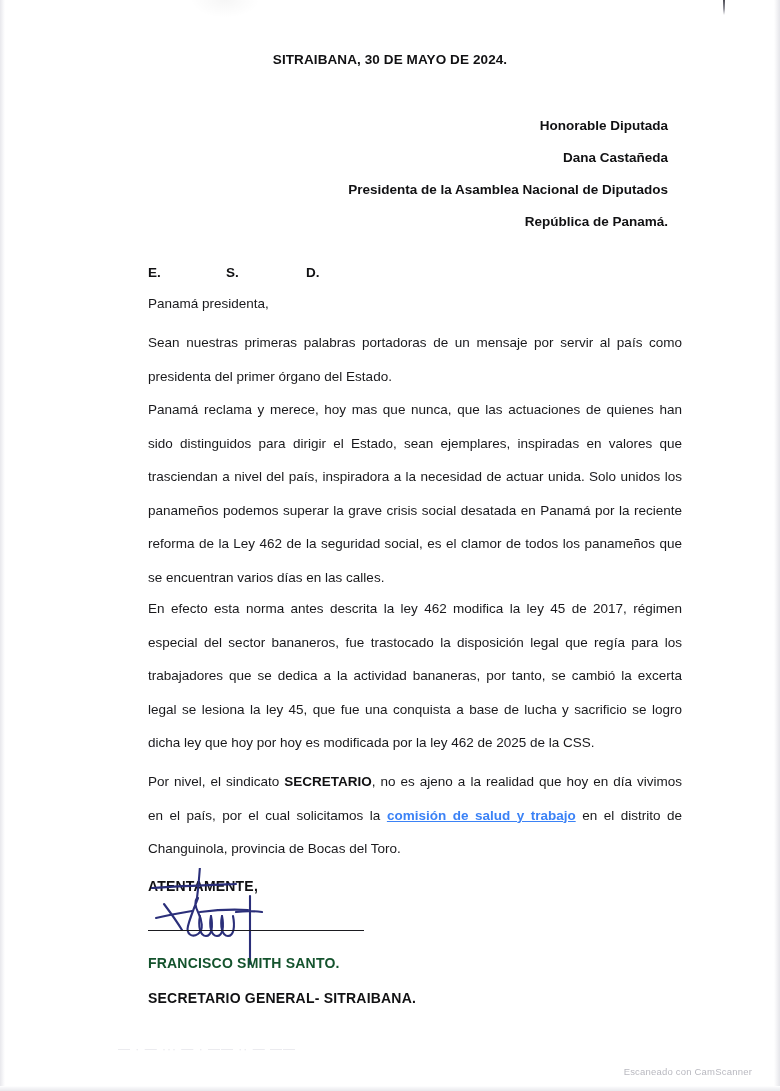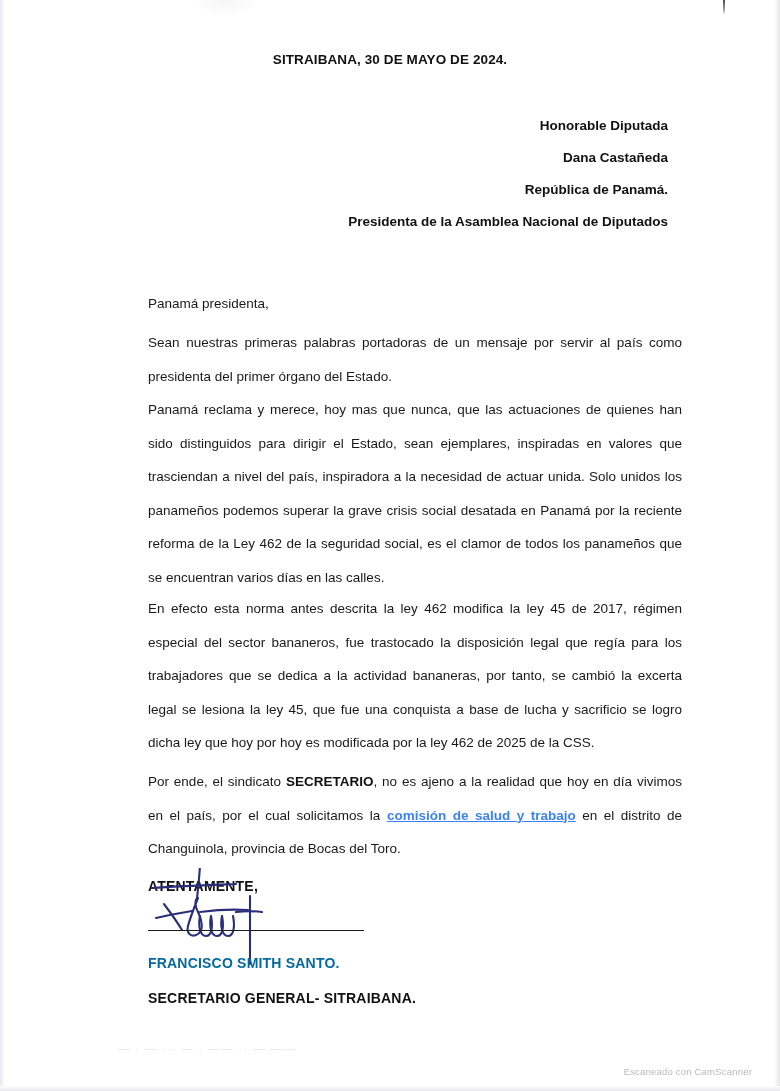--- a/index.html
+++ b/index.html
@@ -160,21 +160,21 @@
     width: 216px;
     height: 1.4px;
     background: #1b1b20;
   }
 
   .signer-name {
     position: absolute;
     left: 148px; top: 955px;
     font-size: 14px;
     font-weight: bold;
-    color: #0369a1;
+    color: #14532d;
     letter-spacing: 0.2px;
   }
   .signer-role {
     position: absolute;
     left: 148px; top: 990px;
     font-size: 14px;
     font-weight: bold;
     color: #111113;
     letter-spacing: 0.2px;
   }
@@ -199,41 +199,44 @@
   <div id="scan-streak"></div>
   <div id="scan-smudge-tl"></div>
 
   <div class="doc">
 
     <div class="date-line">SITRAIBANA, 30 DE MAYO DE 2024.</div>
 
     <div class="addr-block">
       <div class="addr-line">Honorable Diputada</div>
       <div class="addr-line">Dana Castañeda</div>
+      <div class="addr-line">Presidenta de la Asamblea Nacional de Diputados</div>
       <div class="addr-line">República de Panamá.</div>
-      <div class="addr-line">Presidenta de la Asamblea Nacional de Diputados</div>
-    </div>
-
+    </div>
+
+    <div class="esd-row">
+      <span class="esd-e">E.</span><span class="esd-s">S.</span><span class="esd-d">D.</span>
+    </div>
 
     <div class="salutation">Panamá presidenta,</div>
 
     <div class="body-block p1">
       <p>Sean nuestras primeras palabras portadoras de un mensaje por servir al país como presidenta del primer órgano del Estado.</p>
     </div>
 
     <div class="body-block p2">
       <p>Panamá reclama y merece, hoy mas que nunca, que las actuaciones de quienes han sido distinguidos para dirigir el Estado, sean ejemplares, inspiradas en valores que trasciendan a nivel del país, inspiradora a la necesidad de actuar unida. Solo unidos los panameños podemos superar la grave crisis social desatada en Panamá por la reciente reforma de la Ley 462 de la seguridad social, es el clamor de todos los panameños que se encuentran varios días en las calles.</p>
     </div>
 
     <div class="body-block p3">
       <p>En efecto esta norma antes descrita la ley 462 modifica la ley 45 de 2017, régimen especial del sector bananeros, fue trastocado la disposición legal que regía para los trabajadores que se dedica a la actividad bananeras, por tanto, se cambió la excerta legal se lesiona la ley 45, que fue una conquista a base de lucha y sacrificio se logro dicha ley que hoy por hoy es modificada por la ley 462 de 2025 de la CSS.</p>
     </div>
 
     <div class="body-block p4">
-      <p><span>Por ende, el sindicato </span><b class="strong">SECRETARIO</b><span>, no es ajeno a la realidad que hoy en día vivimos en el país, por el cual solicitamos la </span><u class="uline">comisión de salud y trabajo</u><span> en el distrito de Changuinola, provincia de Bocas del Toro.</span></p>
+      <p><span>Por nivel, el sindicato </span><b class="strong">SECRETARIO</b><span>, no es ajeno a la realidad que hoy en día vivimos en el país, por el cual solicitamos la </span><u class="uline">comisión de salud y trabajo</u><span> en el distrito de Changuinola, provincia de Bocas del Toro.</span></p>
     </div>
 
     <div class="closing">ATENTAMENTE,</div>
 
     <div id="signature-area">
       <svg width="300" height="100" viewBox="0 0 300 100">
         <g fill="none" stroke="#2b2f7a" stroke-width="2.1" stroke-linecap="round" stroke-linejoin="round">
 
           <path d="M 60 -2 C 59 12, 58 22, 57 30"></path>
 

